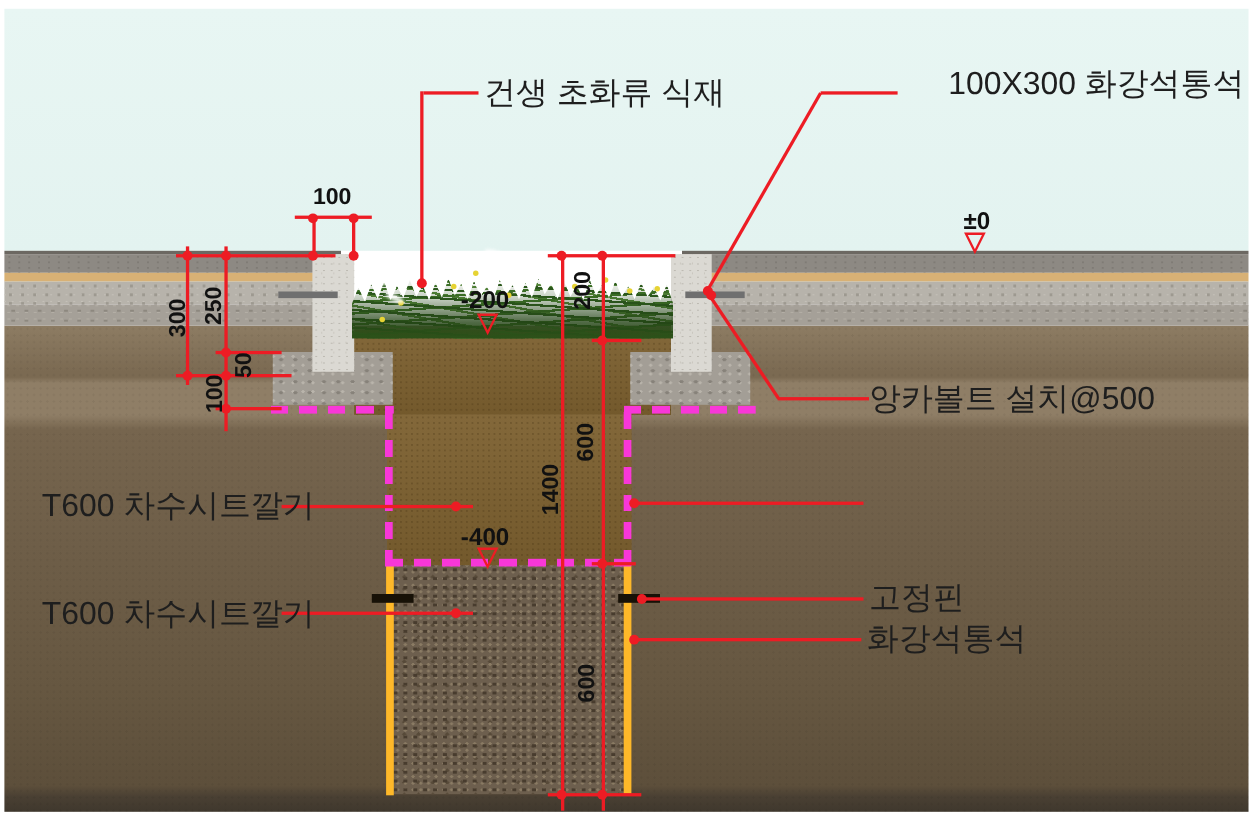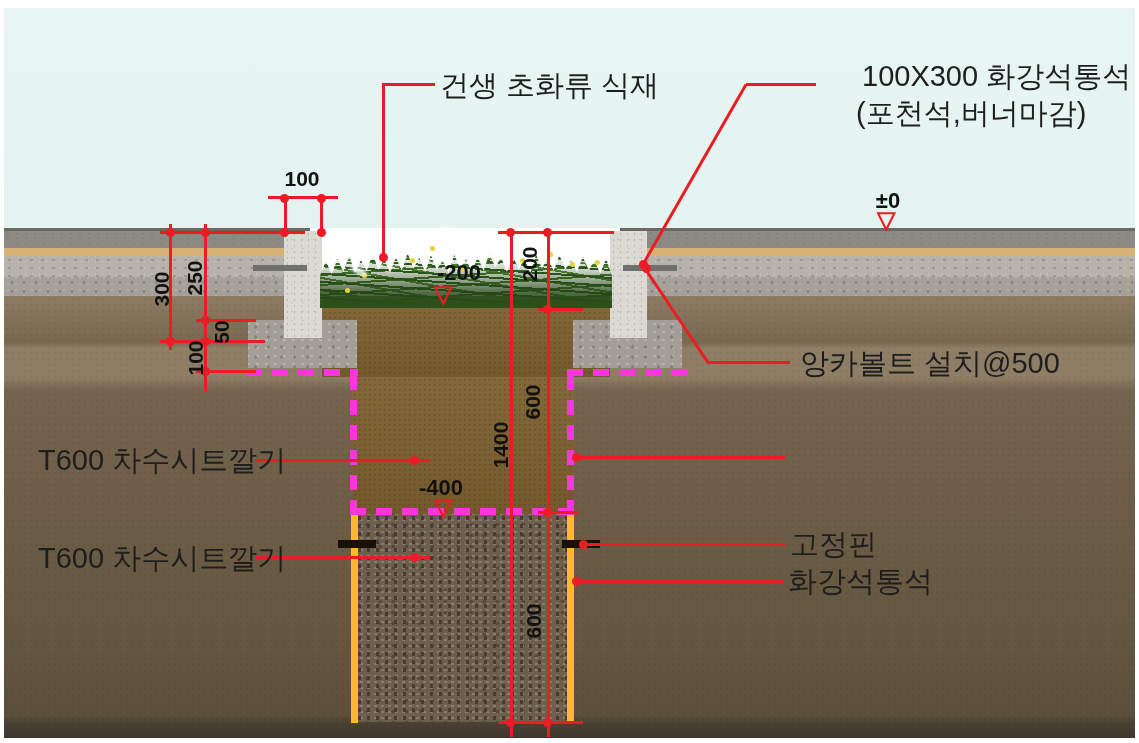--- a/index.html
+++ b/index.html
@@ -190,29 +190,28 @@
   <div class="abs dimtext rot" style="left:165px;top:266px;width:60px;">250</div>
   <div class="abs dimtext rot" style="left:192px;top:320px;width:60px;">50</div>
   <div class="abs dimtext rot" style="left:166px;top:346px;width:60px;">100</div>
   <div class="abs dimtext rot" style="left:500px;top:252px;width:60px;">200</div>
   <div class="abs dimtext rot" style="left:503px;top:390px;width:60px;">600</div>
   <div class="abs dimtext rot" style="left:466px;top:433px;width:70px;">1400</div>
   <div class="abs dimtext rot" style="left:504px;top:609px;width:60px;">600</div>
 
   <div class="abs lvltext" style="left:870px;top:188px;width:36px;">±0</div>
   <div class="abs tri" style="left:877px;top:210px;">▽</div>
-  <div class="abs lvltext" style="left:426px;top:260px;width:66px;">-200</div>
+  <div class="abs lvltext" style="left:408px;top:260px;width:66px;">-200</div>
   <div class="abs tri" style="left:434px;top:284px;">▽</div>
   <div class="abs lvltext" style="left:408px;top:475px;width:66px;">-400</div>
   <div class="abs tri" style="left:434px;top:497px;">▽</div>
 
   <div class="abs klabel" style="left:440px;top:67px;">건생 초화류 식재</div>
   <div class="abs klabel" style="left:812px;top:58px;margin-left:44px;">
     <div style="padding-left:6px;">100X300 화강석통석</div>
-    <div>(포천석,버너마감)</div>
   </div>
-  <div class="abs klabel" style="left:790px;top:345px;margin-left:10px;">앙카볼트 설치@500</div>
+  <div class="abs klabel" style="left:790px;top:345px;">앙카볼트 설치@500</div>
   <div class="abs klabel" style="left:38px;top:442px;">T600 차수시트깔기</div>
   <div class="abs klabel" style="left:38px;top:540px;">T600 차수시트깔기</div>
   <div class="abs klabel" style="left:790px;top:526px;">고정핀</div>
   <div class="abs klabel" style="left:788px;top:563px;">화강석통석</div>
 
 </div>
 
 </body></html>

